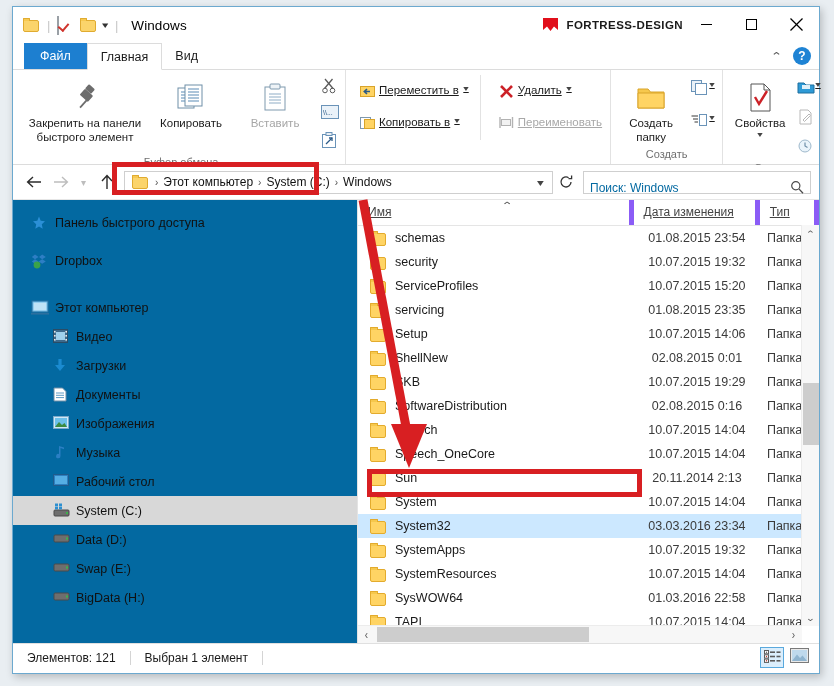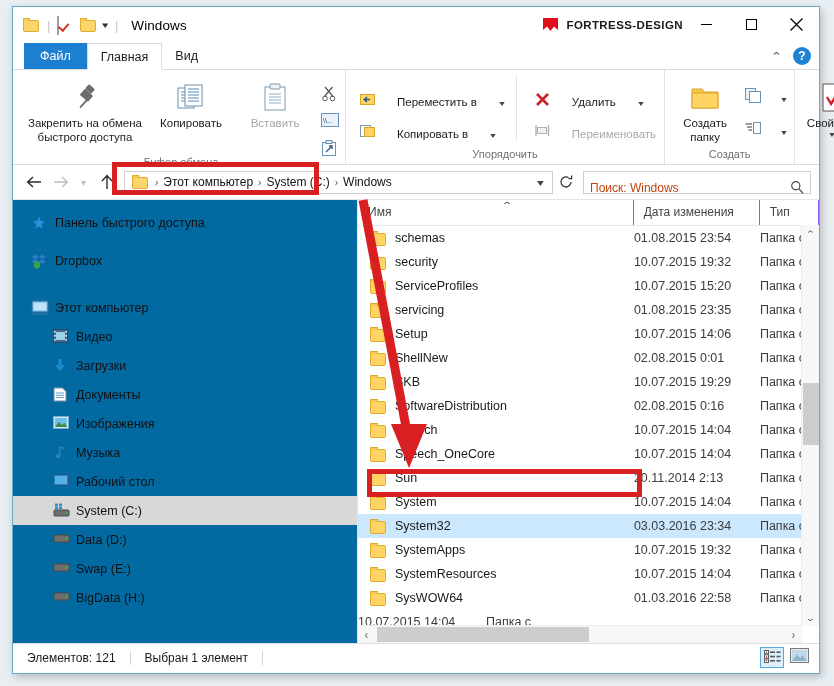--- a/index.html
+++ b/index.html
@@ -227,26 +227,27 @@
   .bigbtn.wide { width: 128px; }
   .bigbtn.dim { color: #a6a6a6; }
   .bigbtn .gl { height: 36px; display:flex; align-items:center; justify-content:center; }
   .smallcol {
     display: flex; flex-direction: column;
     justify-content: flex-start;
     gap: 3px;
     padding-top: 3px;
   }
   .smallbtn {
-    display: flex; align-items: flex-end; gap: 21px;
+    display: flex; align-items: flex-start; gap: 3px;
     font-size: 11.5px;
     color: #1b1b1b;
     height: 24px;
     padding: 0 4px;
     white-space: nowrap;
+    text-decoration: underline;
   }
   .smallbtn.dim { color: #a8a8a8; }
   .dd-caret { font-size: 8px; color: #444; transform: scaleX(1.35); margin-left: 2px; }
   .mini-caret { font-size: 8px; color: #444; transform: scaleX(1.35); }
   .icon16 { width: 16px; height: 16px; display: inline-block; position: relative; flex: none; }
   
   .addrrow {
     position: relative;
     height: 34px;
     background: #ffffff;
@@ -297,21 +298,21 @@
     height: 23px;
     border: 1px solid #cfcfcf;
     background: #fff;
     display: flex; align-items: center;
     padding: 0 6px;
     box-sizing: border-box;
     margin-left: 4px;
     justify-content: space-between;
   }
   .searchbox span {
-    font-size: 12px; color: #c2410c; margin-top: 12px;
+    font-size: 12px; color: #0369a1; margin-top: 12px;
   }
   
   .content {
     position: relative;
     height: 443px;
     display: flex;
     background: #fff;
     border-top: 1px solid #e6e6e6;
   }
   .navpane {
@@ -352,35 +353,36 @@
     background: #fff;
     position: relative;
   }
   .col {
     font-size: 12px;
     color: #444;
     padding-left: 10px;
     box-sizing: border-box;
     height: 25px;
     line-height: 25px;
-    border-right: 1px solid #8b5cf6;
+    border-right: 5px solid #8b5cf6;
     white-space: nowrap;
     overflow: hidden;
+    text-decoration: underline;
   }
   .col.name { width: 280px; }
   .col.date { width: 128px; }
   .col.type { width: 60px; }
   .sortmark {
     position: absolute;
     left: 145px; top: 0px;
     font-size: 10px;
     color: #555;
     transform: scaleX(1.4);
   }
-  .rows { position: relative; }
+  .rows { position: relative; text-align: center; }
   .row {
     display: flex;
     align-items: center;
     height: 24px;
     font-size: 12.5px;
     color: #1a1a1a;
     position: relative;
   }
   .row.sel { background: #cce8ff; }
   .row .cname {
@@ -568,21 +570,21 @@
           <div class="bigbtn wide">
             <span class="gl">
               <svg width="26" height="28" viewBox="0 0 26 28">
                 <g fill="#6d6d6d">
                   <rect x="14" y="2" width="8" height="6" rx="1" transform="rotate(42 18 5)"></rect>
                   <rect x="9" y="7" width="11" height="8" rx="1" transform="rotate(42 14 11)"></rect>
                   <rect x="11.2" y="14" width="1.8" height="11" transform="rotate(42 12 19)"></rect>
                 </g>
               </svg>
             </span>
-            <span>Закрепить на обмена быстрого доступа</span>
+            <span>Закрепить на панели быстрого элемент</span>
           </div>
 
           <div class="bigbtn">
             <span class="gl">
               <svg width="30" height="30" viewBox="0 0 30 30">
                 <rect x="2" y="5" width="16" height="20" fill="#fff" stroke="#6f8fa8"></rect>
                 <g stroke="#5b8bb5" stroke-width="1">
                     <line x1="5" y1="9" x2="15" y2="9"></line>
                     <line x1="5" y1="12" x2="15" y2="12"></line>
                     <line x1="5" y1="15" x2="15" y2="15"></line>
@@ -691,21 +693,20 @@
                 <svg width="16" height="13" viewBox="0 0 16 13">
                   <rect x="2.5" y="3.5" width="9" height="6" fill="#f2f2f2" stroke="#b2b2b2"></rect>
                   <line x1="13.5" y1="1" x2="13.5" y2="12" stroke="#b2b2b2" stroke-width="1.4"></line>
                   <line x1="1" y1="1" x2="1" y2="12" stroke="#b2b2b2" stroke-width="1.4"></line>
                 </svg>
               </span>
               <span>Переименовать</span>
             </div>
           </div>
         </div>
-        <div class="rgroup-label">Упорядочить</div>
       </div>
 
       <div class="rgroup">
         <div class="rgroup-body">
           <div class="bigbtn" style="width:72px">
             <span class="gl">
               <svg width="30" height="26" viewBox="0 0 30 26">
                 <path d="M2 4 h10 l2.5 3 H28 v16 H2 Z" fill="#f6c84d" stroke="#d9a42b"></path>
                 <path d="M2 8 H28 v15 H2 Z" fill="#ffd464" stroke="#d9a42b"></path>
               </svg>
@@ -1125,20 +1126,24 @@
           </div>
           <div class="row">
             <span class="cname">
                 <span class="folder-lg"></span>
                 <span>SysWOW64</span>
               </span>
             <span class="cdate">01.03.2016 22:58</span>
             <span class="ctype">Папка с</span>
           </div>
           <div class="row">
+            <span class="cname">
+                <span class="folder-lg"></span>
+                <span>TAPI</span>
+              </span>
             <span class="cdate">10.07.2015 14:04</span>
             <span class="ctype">Папка с</span>
           </div>
           <div class="row">
             <span class="cname">
                 <span class="folder-lg"></span>
                 <span>Tasks</span>
               </span>
             <span class="cdate">20.02.2016 14:13</span>
             <span class="ctype">Папка с</span>

